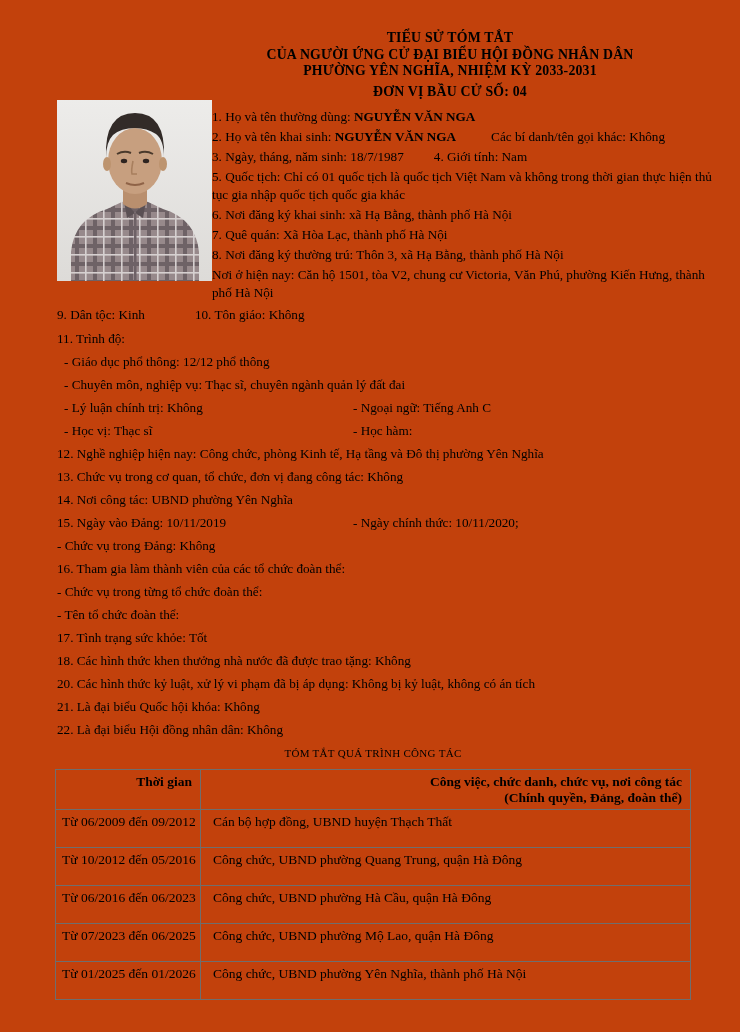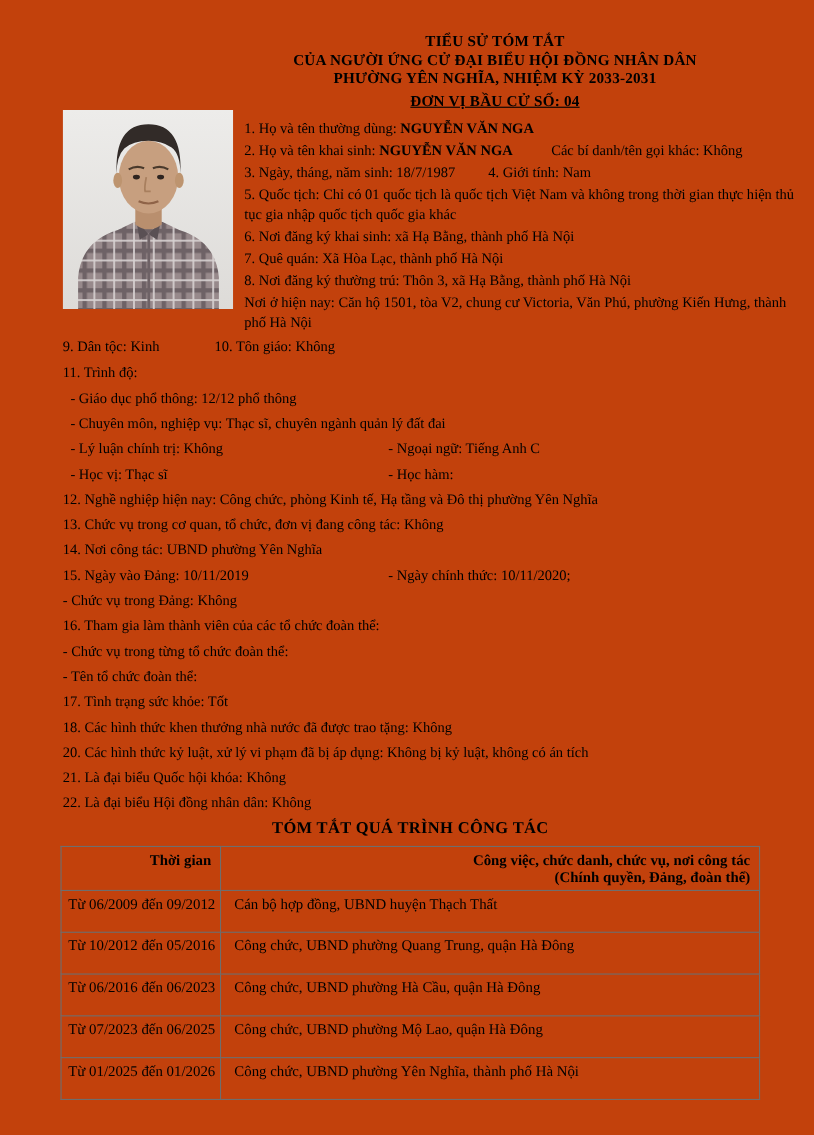--- a/index.html
+++ b/index.html
@@ -16,46 +16,46 @@
   .doc-header {
     padding-top:30px;
     margin-left:205px;
     width:490px;
     text-align:center;
     font-weight:bold;
     font-size:13.8px;
     line-height:16.5px;
     letter-spacing:0.2px;
   }
-  .doc-header .unit-line { margin-top:4px;text-decoration:underline; }
+  .doc-header .unit-line { margin-top:4px; }
 
   
   .top-row { display:flex; margin-left:57px; }
   .photo-box { width:155px; height:181px; flex:none; }
   .photo-box svg { display:block; }
-  .top-items { margin-left:10px; width:500px; padding-top:8px; }
+  .top-items { width:500px; padding-top:8px; }
   .t-line { line-height:18px; margin-bottom:2px; }
   b { font-weight:bold; }
   .gap35 { margin-left:35px; }
   .gap30 { margin-left:30px; }
 
   .row-910 { margin-left:57px; margin-top:2px; line-height:18px; }
   .row-910 .gap50 { margin-left:50px; }
 
   
   .details { margin-left:57px; margin-right:40px; margin-top:6px; }
   .d-line { position:relative; line-height:18px; margin-bottom:5px; }
   .d-line .ind { padding-left:7px; }
   .d-line .col2 { position:absolute; left:296px; top:0; }
 
   
   .career-heading {
     text-align:center;
-    font-weight:bold;
-    font-size:15px;
+    font-weight:normal;
+    font-size:11px;
     line-height:19px;
     letter-spacing:0.3px;
     margin-left:55px;
     width:636px;
   }
   table.career-table {
     margin-left:55px;
     margin-top:6px;
     width:636px;
     border-collapse:collapse;

